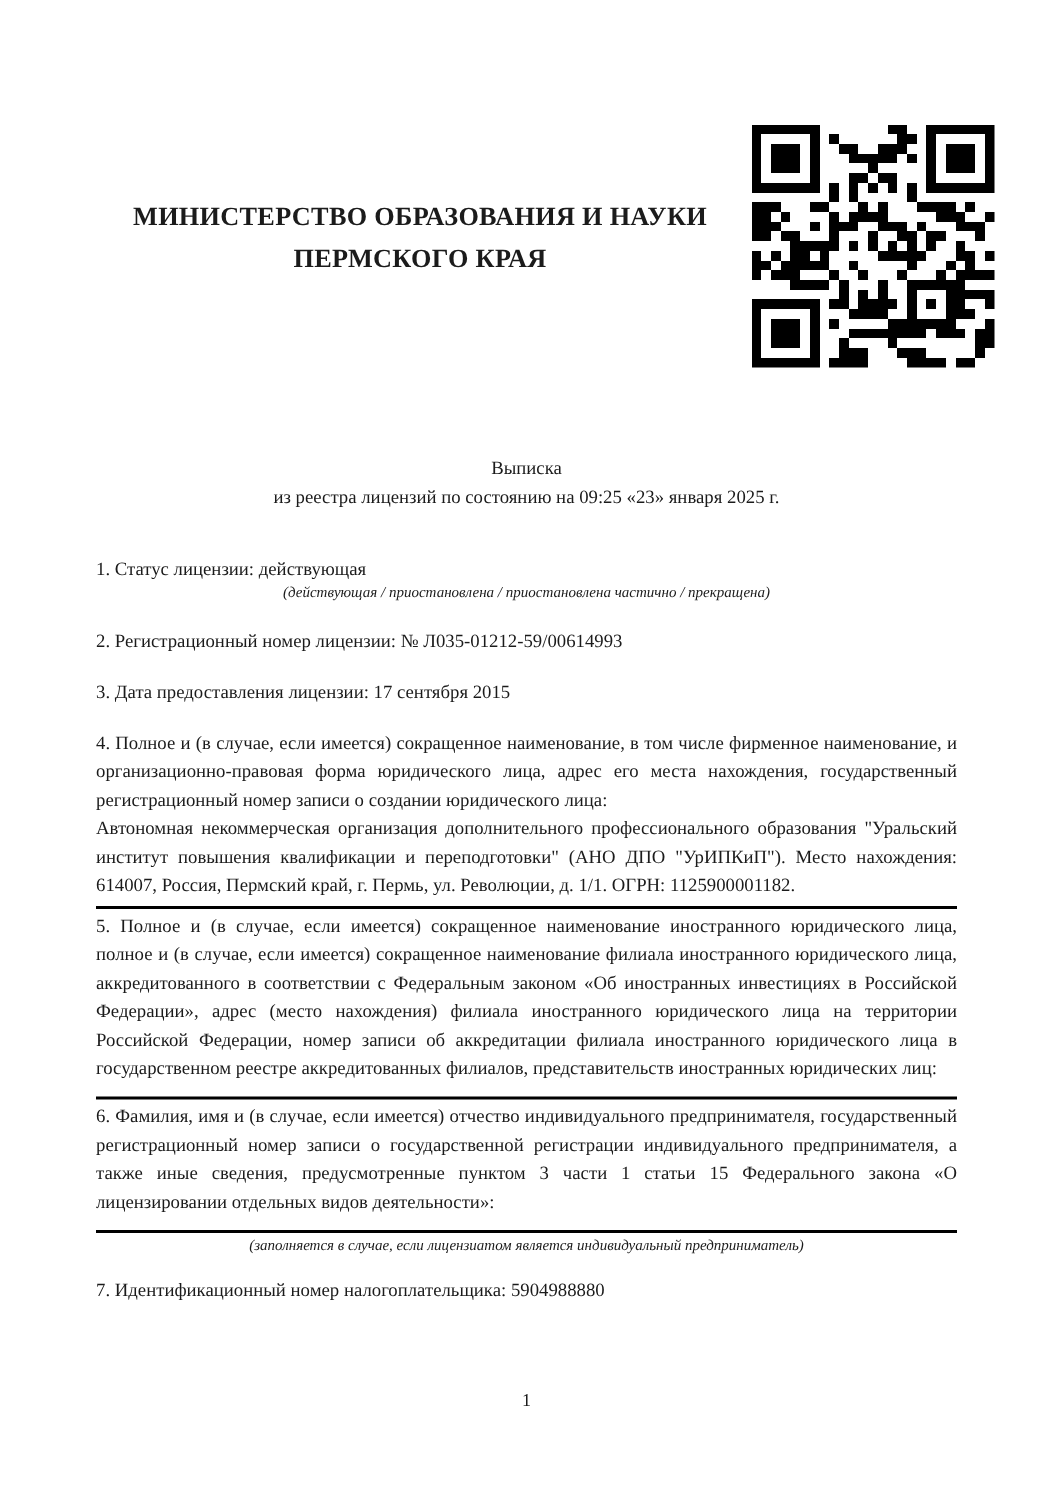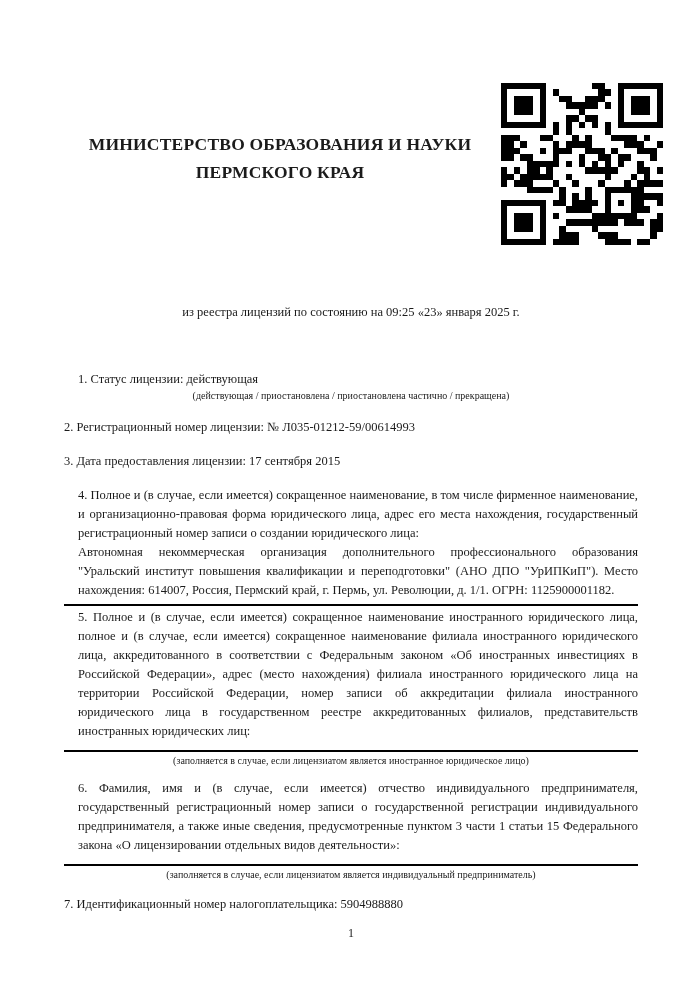--- a/index.html
+++ b/index.html
@@ -61,28 +61,29 @@
   .content {
     position: absolute;
     top: 370px;
     left: 64px;
     width: 574px;
     font-size: 12.5px;
     line-height: 19px;
   }
   .content p.item { margin: 0 0 15px 0; }
   .content p.just { text-align: justify; }
-  .content p.no-gap { margin-bottom: 0; margin-left: 14px; }
+  .content p.no-gap { margin-bottom: 0; }
   .content p.gap-sm { }
 
   .caption {
     font-size: 10px;
     line-height: 13px;
     text-align: center;
     margin: 0 0 16px 0;
+    font-style: italic;
   }
   .caption.tight { margin-bottom: 9px; }
   .caption.mid { margin-bottom: 12px; }
   .caption.wide { margin-bottom: 14px; }
 
   .rule {
     border-top: 2px solid #000;
     height: 0;
     margin: 4px 0 2px 0;
   }
@@ -105,39 +106,39 @@
   <div class="authority">
     <div class="authority-name">МИНИСТЕРСТВО ОБРАЗОВАНИЯ И НАУКИ</div>
     <div class="authority-name">ПЕРМСКОГО КРАЯ</div>
   </div>
 
   <svg class="qr" viewBox="0 0 25 25" aria-hidden="true">
       <path d="M0 0h1v1h-1zM1 0h1v1h-1zM2 0h1v1h-1zM3 0h1v1h-1zM4 0h1v1h-1zM5 0h1v1h-1zM6 0h1v1h-1zM14 0h1v1h-1zM15 0h1v1h-1zM18 0h1v1h-1zM19 0h1v1h-1zM20 0h1v1h-1zM21 0h1v1h-1zM22 0h1v1h-1zM23 0h1v1h-1zM24 0h1v1h-1zM0 1h1v1h-1zM6 1h1v1h-1zM8 1h1v1h-1zM15 1h1v1h-1zM16 1h1v1h-1zM18 1h1v1h-1zM24 1h1v1h-1zM0 2h1v1h-1zM2 2h1v1h-1zM3 2h1v1h-1zM4 2h1v1h-1zM6 2h1v1h-1zM9 2h1v1h-1zM10 2h1v1h-1zM13 2h1v1h-1zM14 2h1v1h-1zM15 2h1v1h-1zM18 2h1v1h-1zM20 2h1v1h-1zM21 2h1v1h-1zM22 2h1v1h-1zM24 2h1v1h-1zM0 3h1v1h-1zM2 3h1v1h-1zM3 3h1v1h-1zM4 3h1v1h-1zM6 3h1v1h-1zM10 3h1v1h-1zM11 3h1v1h-1zM12 3h1v1h-1zM13 3h1v1h-1zM14 3h1v1h-1zM16 3h1v1h-1zM18 3h1v1h-1zM20 3h1v1h-1zM21 3h1v1h-1zM22 3h1v1h-1zM24 3h1v1h-1zM0 4h1v1h-1zM2 4h1v1h-1zM3 4h1v1h-1zM4 4h1v1h-1zM6 4h1v1h-1zM12 4h1v1h-1zM18 4h1v1h-1zM20 4h1v1h-1zM21 4h1v1h-1zM22 4h1v1h-1zM24 4h1v1h-1zM0 5h1v1h-1zM6 5h1v1h-1zM10 5h1v1h-1zM11 5h1v1h-1zM13 5h1v1h-1zM14 5h1v1h-1zM18 5h1v1h-1zM24 5h1v1h-1zM0 6h1v1h-1zM1 6h1v1h-1zM2 6h1v1h-1zM3 6h1v1h-1zM4 6h1v1h-1zM5 6h1v1h-1zM6 6h1v1h-1zM8 6h1v1h-1zM10 6h1v1h-1zM12 6h1v1h-1zM14 6h1v1h-1zM16 6h1v1h-1zM18 6h1v1h-1zM19 6h1v1h-1zM20 6h1v1h-1zM21 6h1v1h-1zM22 6h1v1h-1zM23 6h1v1h-1zM24 6h1v1h-1zM8 7h1v1h-1zM10 7h1v1h-1zM16 7h1v1h-1zM0 8h1v1h-1zM1 8h1v1h-1zM2 8h1v1h-1zM6 8h1v1h-1zM7 8h1v1h-1zM11 8h1v1h-1zM13 8h1v1h-1zM17 8h1v1h-1zM18 8h1v1h-1zM19 8h1v1h-1zM20 8h1v1h-1zM22 8h1v1h-1zM0 9h1v1h-1zM1 9h1v1h-1zM3 9h1v1h-1zM8 9h1v1h-1zM10 9h1v1h-1zM11 9h1v1h-1zM12 9h1v1h-1zM13 9h1v1h-1zM19 9h1v1h-1zM20 9h1v1h-1zM21 9h1v1h-1zM24 9h1v1h-1zM0 10h1v1h-1zM1 10h1v1h-1zM2 10h1v1h-1zM6 10h1v1h-1zM8 10h1v1h-1zM9 10h1v1h-1zM10 10h1v1h-1zM13 10h1v1h-1zM14 10h1v1h-1zM15 10h1v1h-1zM17 10h1v1h-1zM21 10h1v1h-1zM22 10h1v1h-1zM23 10h1v1h-1zM0 11h1v1h-1zM1 11h1v1h-1zM3 11h1v1h-1zM4 11h1v1h-1zM8 11h1v1h-1zM12 11h1v1h-1zM15 11h1v1h-1zM16 11h1v1h-1zM18 11h1v1h-1zM19 11h1v1h-1zM23 11h1v1h-1zM4 12h1v1h-1zM5 12h1v1h-1zM6 12h1v1h-1zM7 12h1v1h-1zM8 12h1v1h-1zM10 12h1v1h-1zM12 12h1v1h-1zM14 12h1v1h-1zM16 12h1v1h-1zM18 12h1v1h-1zM21 12h1v1h-1zM0 13h1v1h-1zM2 13h1v1h-1zM4 13h1v1h-1zM5 13h1v1h-1zM7 13h1v1h-1zM13 13h1v1h-1zM14 13h1v1h-1zM15 13h1v1h-1zM16 13h1v1h-1zM17 13h1v1h-1zM21 13h1v1h-1zM22 13h1v1h-1zM24 13h1v1h-1zM0 14h1v1h-1zM1 14h1v1h-1zM3 14h1v1h-1zM4 14h1v1h-1zM5 14h1v1h-1zM6 14h1v1h-1zM7 14h1v1h-1zM10 14h1v1h-1zM16 14h1v1h-1zM20 14h1v1h-1zM22 14h1v1h-1zM0 15h1v1h-1zM2 15h1v1h-1zM3 15h1v1h-1zM4 15h1v1h-1zM8 15h1v1h-1zM11 15h1v1h-1zM15 15h1v1h-1zM19 15h1v1h-1zM21 15h1v1h-1zM22 15h1v1h-1zM23 15h1v1h-1zM24 15h1v1h-1zM4 16h1v1h-1zM5 16h1v1h-1zM6 16h1v1h-1zM7 16h1v1h-1zM9 16h1v1h-1zM13 16h1v1h-1zM16 16h1v1h-1zM17 16h1v1h-1zM18 16h1v1h-1zM19 16h1v1h-1zM20 16h1v1h-1zM21 16h1v1h-1zM9 17h1v1h-1zM11 17h1v1h-1zM13 17h1v1h-1zM16 17h1v1h-1zM20 17h1v1h-1zM21 17h1v1h-1zM22 17h1v1h-1zM23 17h1v1h-1zM24 17h1v1h-1zM0 18h1v1h-1zM1 18h1v1h-1zM2 18h1v1h-1zM3 18h1v1h-1zM4 18h1v1h-1zM5 18h1v1h-1zM6 18h1v1h-1zM8 18h1v1h-1zM9 18h1v1h-1zM11 18h1v1h-1zM12 18h1v1h-1zM13 18h1v1h-1zM14 18h1v1h-1zM16 18h1v1h-1zM18 18h1v1h-1zM20 18h1v1h-1zM21 18h1v1h-1zM24 18h1v1h-1zM0 19h1v1h-1zM6 19h1v1h-1zM10 19h1v1h-1zM11 19h1v1h-1zM12 19h1v1h-1zM13 19h1v1h-1zM16 19h1v1h-1zM20 19h1v1h-1zM21 19h1v1h-1zM22 19h1v1h-1zM0 20h1v1h-1zM2 20h1v1h-1zM3 20h1v1h-1zM4 20h1v1h-1zM6 20h1v1h-1zM8 20h1v1h-1zM14 20h1v1h-1zM15 20h1v1h-1zM16 20h1v1h-1zM17 20h1v1h-1zM18 20h1v1h-1zM19 20h1v1h-1zM20 20h1v1h-1zM24 20h1v1h-1zM0 21h1v1h-1zM2 21h1v1h-1zM3 21h1v1h-1zM4 21h1v1h-1zM6 21h1v1h-1zM10 21h1v1h-1zM11 21h1v1h-1zM12 21h1v1h-1zM13 21h1v1h-1zM14 21h1v1h-1zM15 21h1v1h-1zM16 21h1v1h-1zM17 21h1v1h-1zM19 21h1v1h-1zM20 21h1v1h-1zM21 21h1v1h-1zM23 21h1v1h-1zM24 21h1v1h-1zM0 22h1v1h-1zM2 22h1v1h-1zM3 22h1v1h-1zM4 22h1v1h-1zM6 22h1v1h-1zM9 22h1v1h-1zM14 22h1v1h-1zM23 22h1v1h-1zM24 22h1v1h-1zM0 23h1v1h-1zM6 23h1v1h-1zM9 23h1v1h-1zM10 23h1v1h-1zM11 23h1v1h-1zM15 23h1v1h-1zM16 23h1v1h-1zM17 23h1v1h-1zM23 23h1v1h-1zM0 24h1v1h-1zM1 24h1v1h-1zM2 24h1v1h-1zM3 24h1v1h-1zM4 24h1v1h-1zM5 24h1v1h-1zM6 24h1v1h-1zM8 24h1v1h-1zM9 24h1v1h-1zM10 24h1v1h-1zM11 24h1v1h-1zM16 24h1v1h-1zM17 24h1v1h-1zM18 24h1v1h-1zM19 24h1v1h-1zM21 24h1v1h-1zM22 24h1v1h-1z"></path>
     </svg>
 
   <div class="doc-title">
+    <div>Выписка</div>
     <div>из реестра лицензий по состоянию на 09:25 «23» января 2025 г.</div>
   </div>
 
   <div class="content">
 
     <p class="item no-gap">1. Статус лицензии: действующая</p>
     <div class="caption">(действующая / приостановлена / приостановлена частично / прекращена)</div>
 
     <p class="item">2. Регистрационный номер лицензии: № Л035-01212-59/00614993</p>
 
     <p class="item gap-sm">3. Дата предоставления лицензии: 17 сентября 2015</p>
 
     <p class="item just no-gap">4. Полное и (в случае, если имеется) сокращенное наименование, в том числе фирменное наименование, и организационно-правовая форма юридического лица, адрес его места нахождения, государственный регистрационный номер записи о создании юридического лица:</p>
     <p class="item just no-gap">Автономная некоммерческая организация дополнительного профессионального образования "Уральский институт повышения квалификации и переподготовки" (АНО ДПО "УрИПКиП"). Место нахождения: 614007, Россия, Пермский край, г. Пермь, ул. Революции, д. 1/1. ОГРН: 1125900001182.</p>
     <div class="rule"></div>
 
     <p class="item just no-gap">5. Полное и (в случае, если имеется) сокращенное наименование иностранного юридического лица, полное и (в случае, если имеется) сокращенное наименование филиала иностранного юридического лица, аккредитованного в соответствии с Федеральным законом «Об иностранных инвестициях в Российской Федерации», адрес (место нахождения) филиала иностранного юридического лица на территории Российской Федерации, номер записи об аккредитации филиала иностранного юридического лица в государственном реестре аккредитованных филиалов, представительств иностранных юридических лиц:</p>
     <div class="rule fill"></div>
-    <div class="caption mid">(заполняется в случае, если лицензиатом является иностранное юридическое лицо)</div>
 
     <p class="item just no-gap">6. Фамилия, имя и (в случае, если имеется) отчество индивидуального предпринимателя, государственный регистрационный номер записи о государственной регистрации индивидуального предпринимателя, а также иные сведения, предусмотренные пунктом 3 части 1 статьи 15 Федерального закона «О лицензировании отдельных видов деятельности»:</p>
     <div class="rule fill"></div>
     <div class="caption wide">(заполняется в случае, если лицензиатом является индивидуальный предприниматель)</div>
 
     <p class="item">7. Идентификационный номер налогоплательщика: 5904988880</p>
 
   </div>
 
   <div class="footer-page">1</div>

